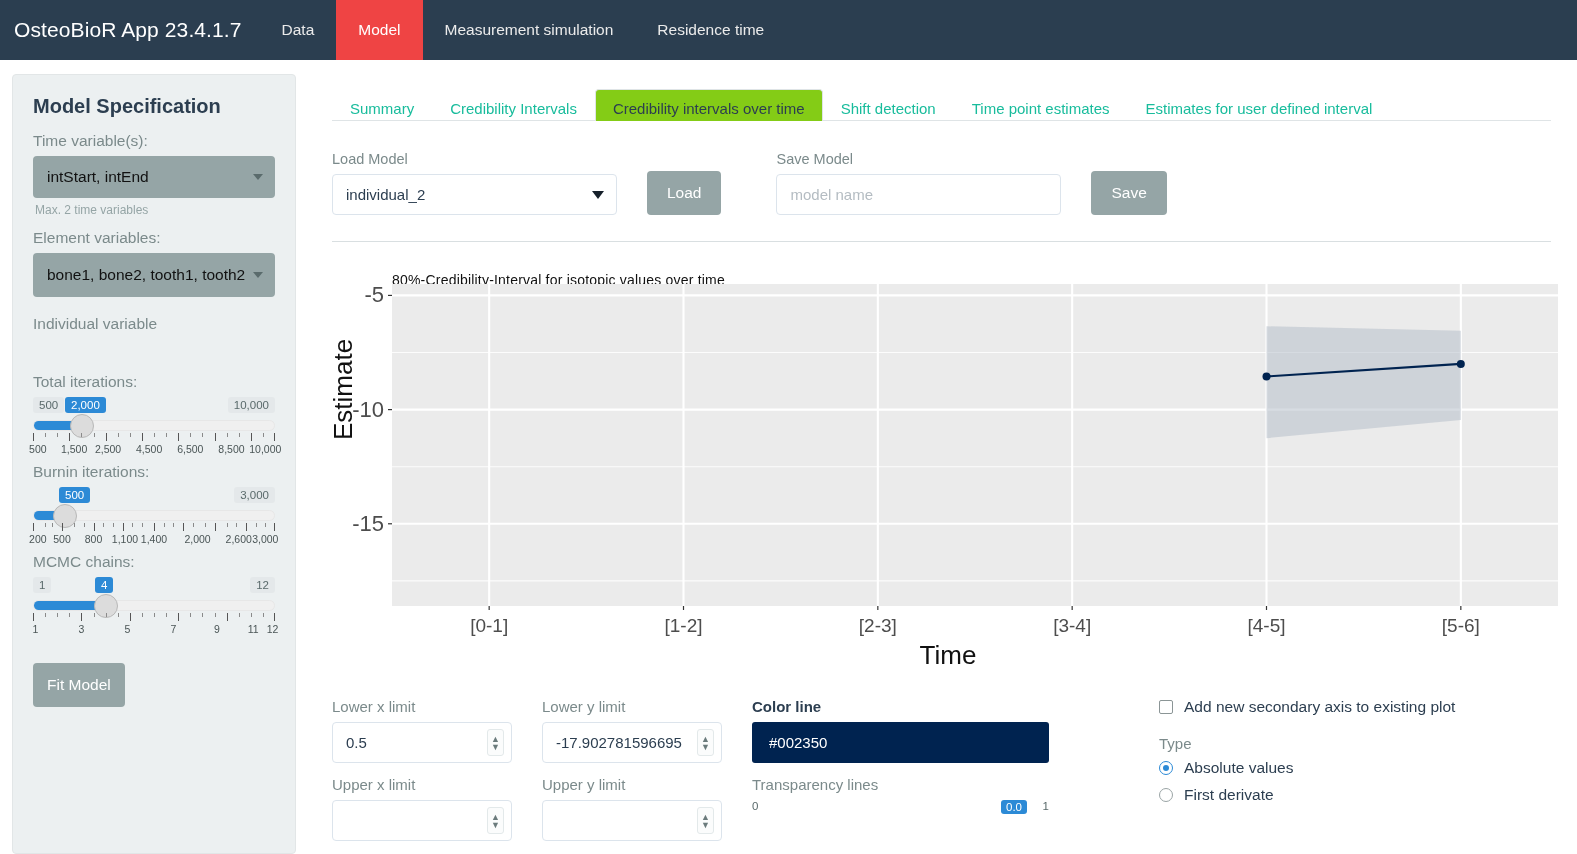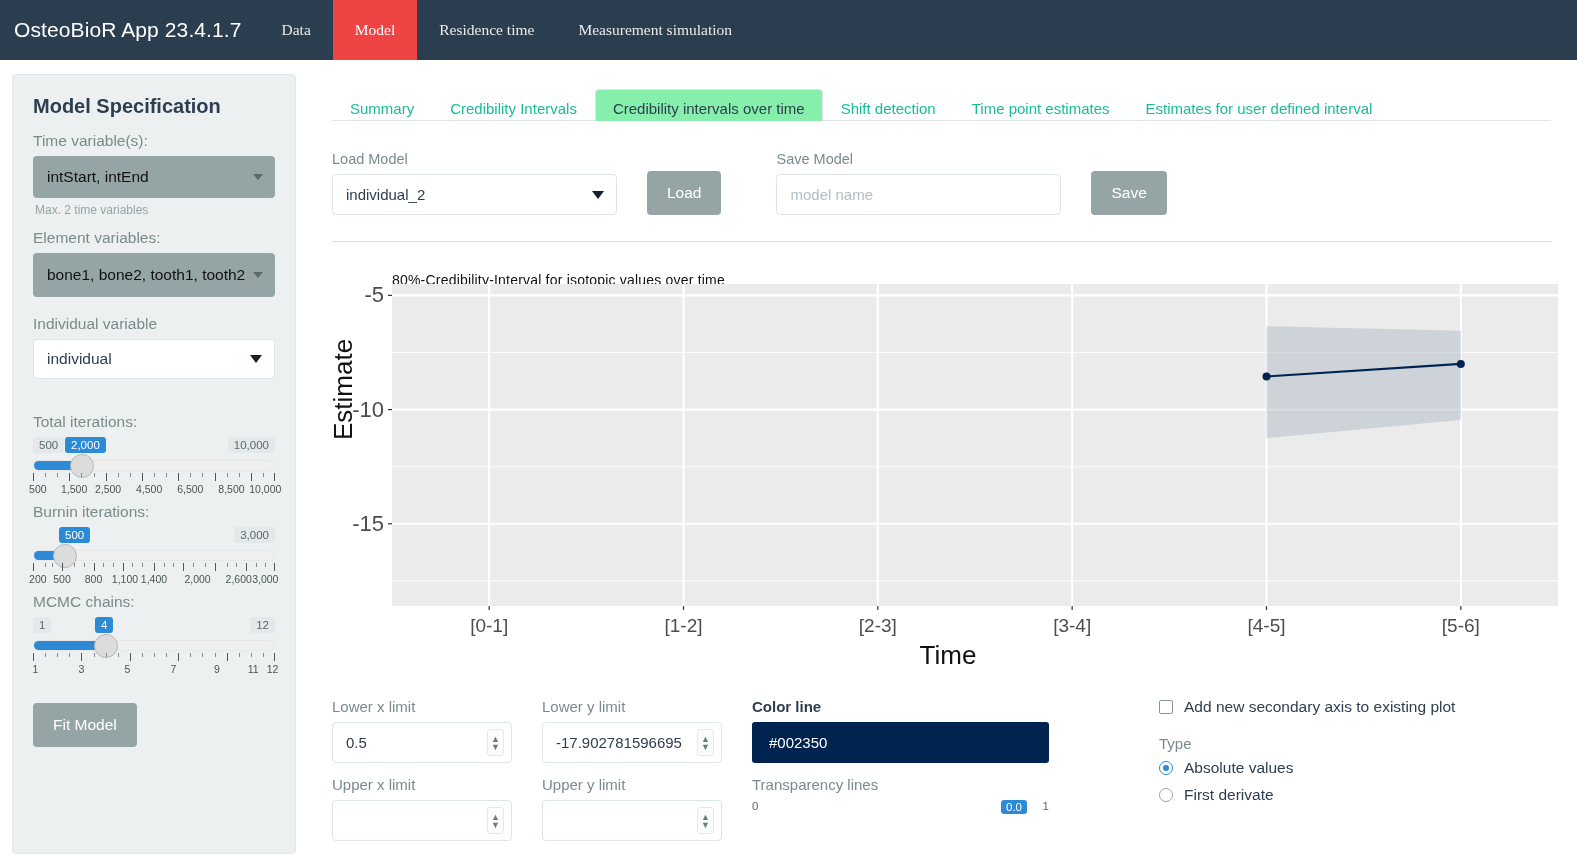--- a/index.html
+++ b/index.html
@@ -25,21 +25,20 @@
     font-size: 21px;
     color: #ffffff;
     letter-spacing: 0.1px;
   }
   #navbar .navlink {
     display: flex; align-items: center;
     padding: 0 22px;
     font-size: 15.5px;
     color: #ebebeb;
     cursor: pointer;
-    font-family: Liberation Serif, serif;
   }
   #navbar .navlink.active {
     background: #ef4444;
     color: #ffffff;
   }
 
   
   #page {
     display: flex;
     height: 794px;
@@ -190,21 +189,21 @@
     background: #95a5a6;
     color: #ffffff;
     border: none;
     border-radius: 4px;
     font-size: 15.5px;
     cursor: pointer;
     font-family: inherit;
   }
   #fit-model-btn {
     margin-top: 26px;
-    padding: 13px 20px;
+    padding: 13px 14px;
   }
 
   
   #main {
     flex: 1;
     padding: 0 14px 0 36px;
     position: relative;
     overflow: hidden;
   }
 
@@ -220,21 +219,21 @@
     color: #18bc9c;
     cursor: pointer;
     border: 1px solid transparent;
     border-bottom: none;
     position: relative;
     top: 1px;
     white-space: nowrap;
   }
   .tab.active {
     color: #2c3e50;
-    background: #86efac;
+    background: #84cc16;
     border-color: #dfe4e6;
     border-radius: 4px 4px 0 0;
   }
 
   
   #model-row {
     display: flex;
     align-items: flex-end;
     margin-top: 30px;
     padding-bottom: 26px;
@@ -414,22 +413,22 @@
     padding: 1px 5px; border-radius: 3px;
   }
 </style>
 </head>
 <body>
 
 <div id="navbar">
   <div class="brand">OsteoBioR App 23.4.1.7</div>
   <div class="navlink">Data</div>
   <div class="navlink active">Model</div>
+  <div class="navlink">Measurement simulation</div>
   <div class="navlink">Residence time</div>
-  <div class="navlink">Measurement simulation</div>
 </div>
 
 <div id="page">
 
   <div id="sidebar">
     <h3>Model Specification</h3>
 
     <div class="field-label">Time variable(s):</div>
     <div class="select-grey">
       <span>intStart, intEnd</span>
@@ -439,24 +438,20 @@
 
     <div class="field-label">Element variables:</div>
     <div class="select-grey tall">
       <span>bone1, bone2, tooth1, tooth2</span>
       <span class="caret-sm"></span>
     </div>
 
     <div style="height:18px"></div>
 
     <div class="field-label">Individual variable</div>
-    <div class="select-white">
-      <span>individual</span>
-      <span class="caret-dk"></span>
-    </div>
 
     <div style="height:28px"></div>
 
     
     <div class="slider-block">
       <div class="field-label">Total iterations:</div>
       <div class="slider-minmax">
         <span class="pill" style="left:0">500</span>
         <span class="pill blue" style="left:32px">2,000</span>
         <span class="pill right">10,000</span>

